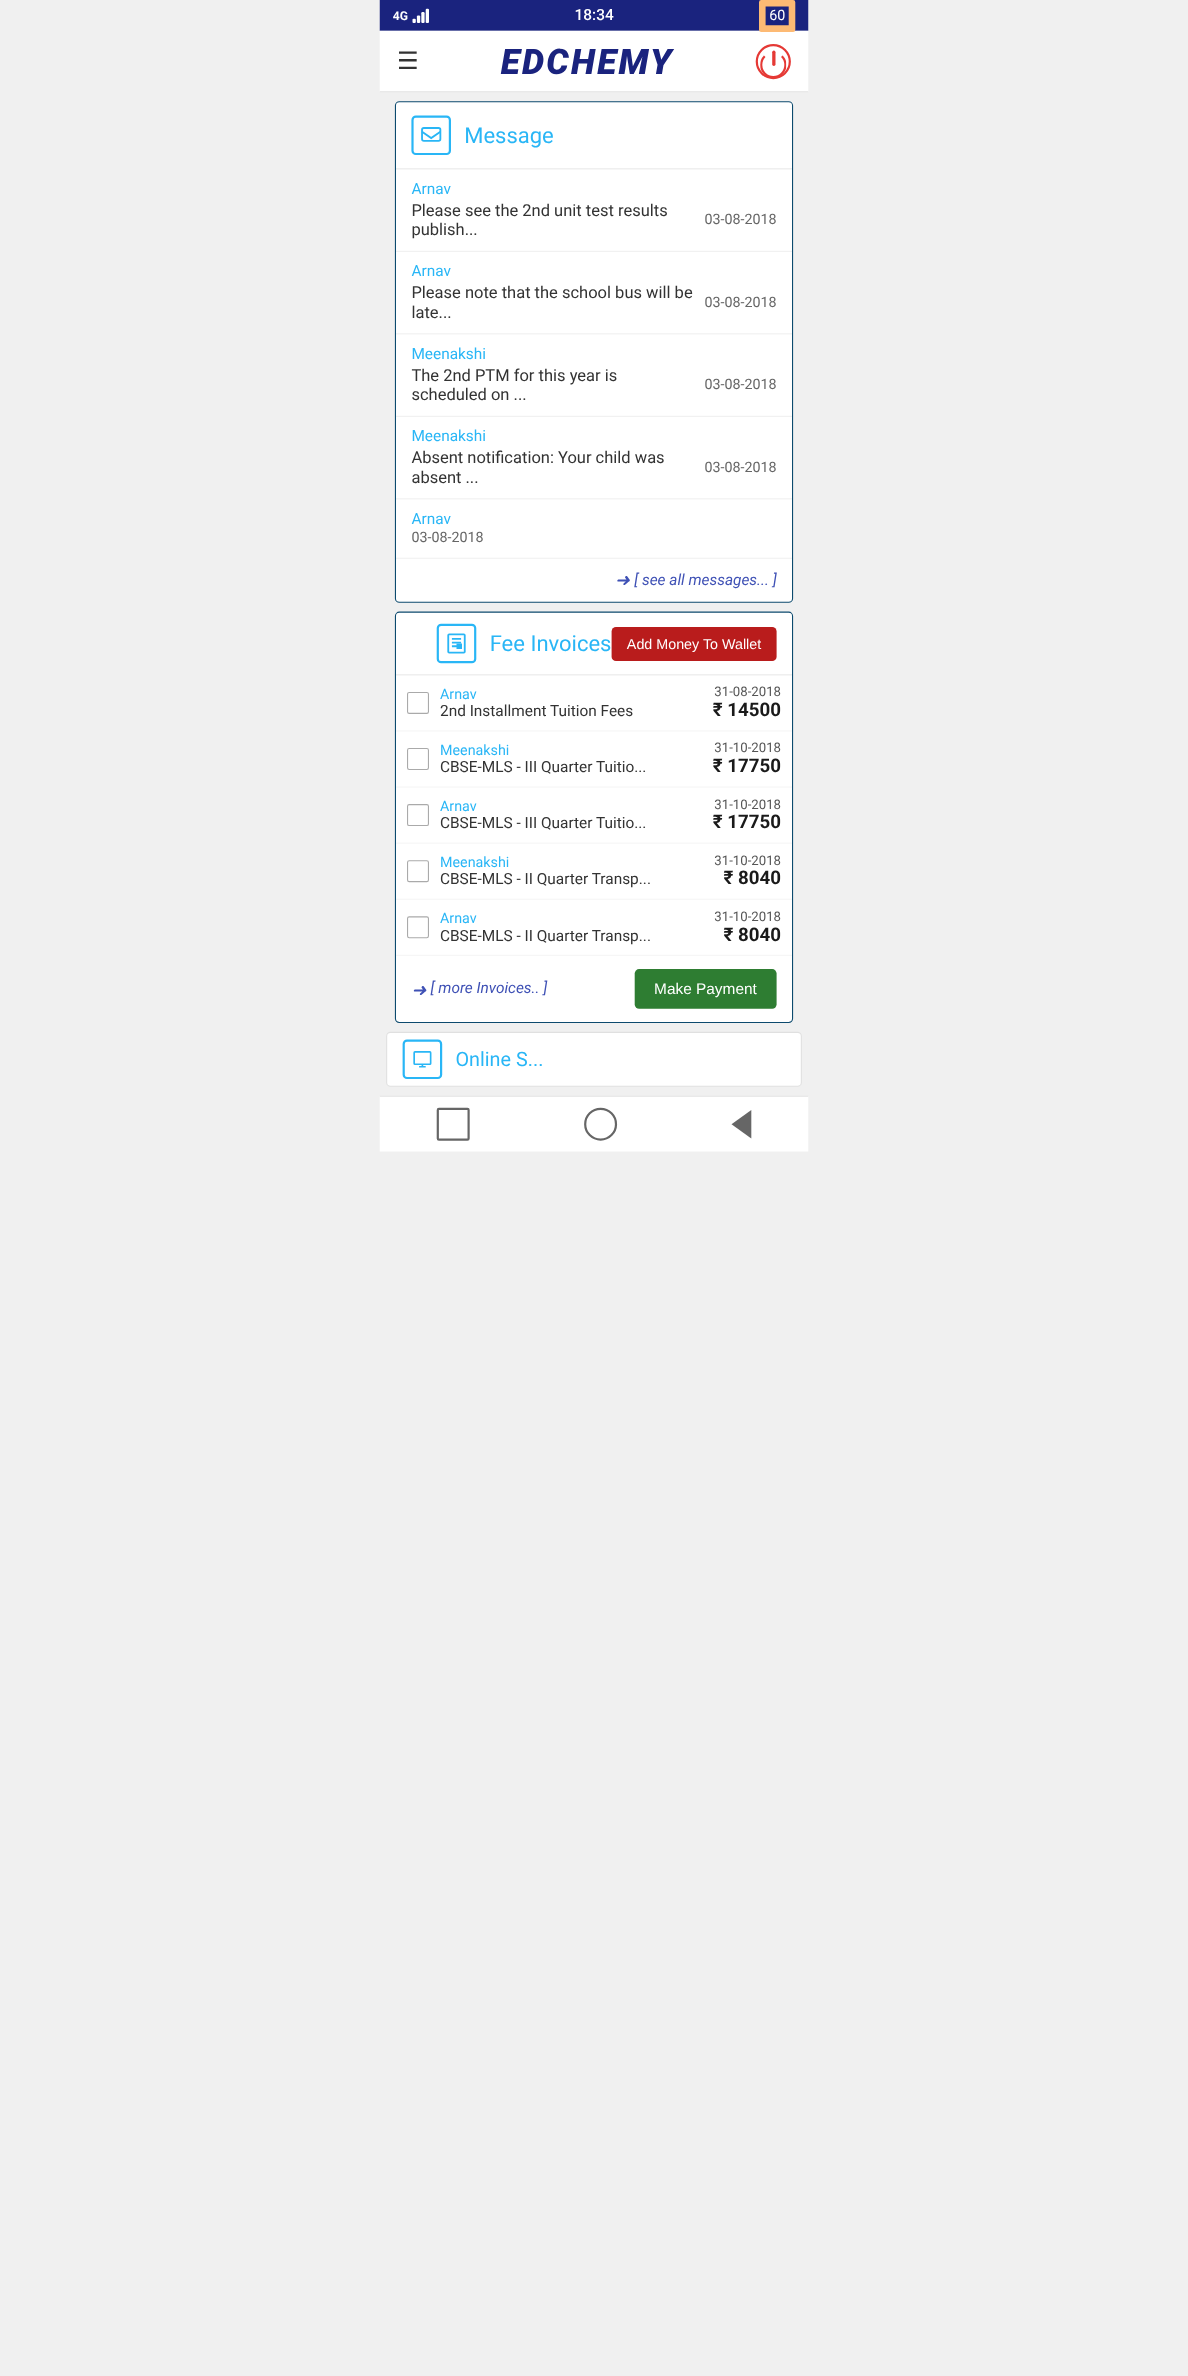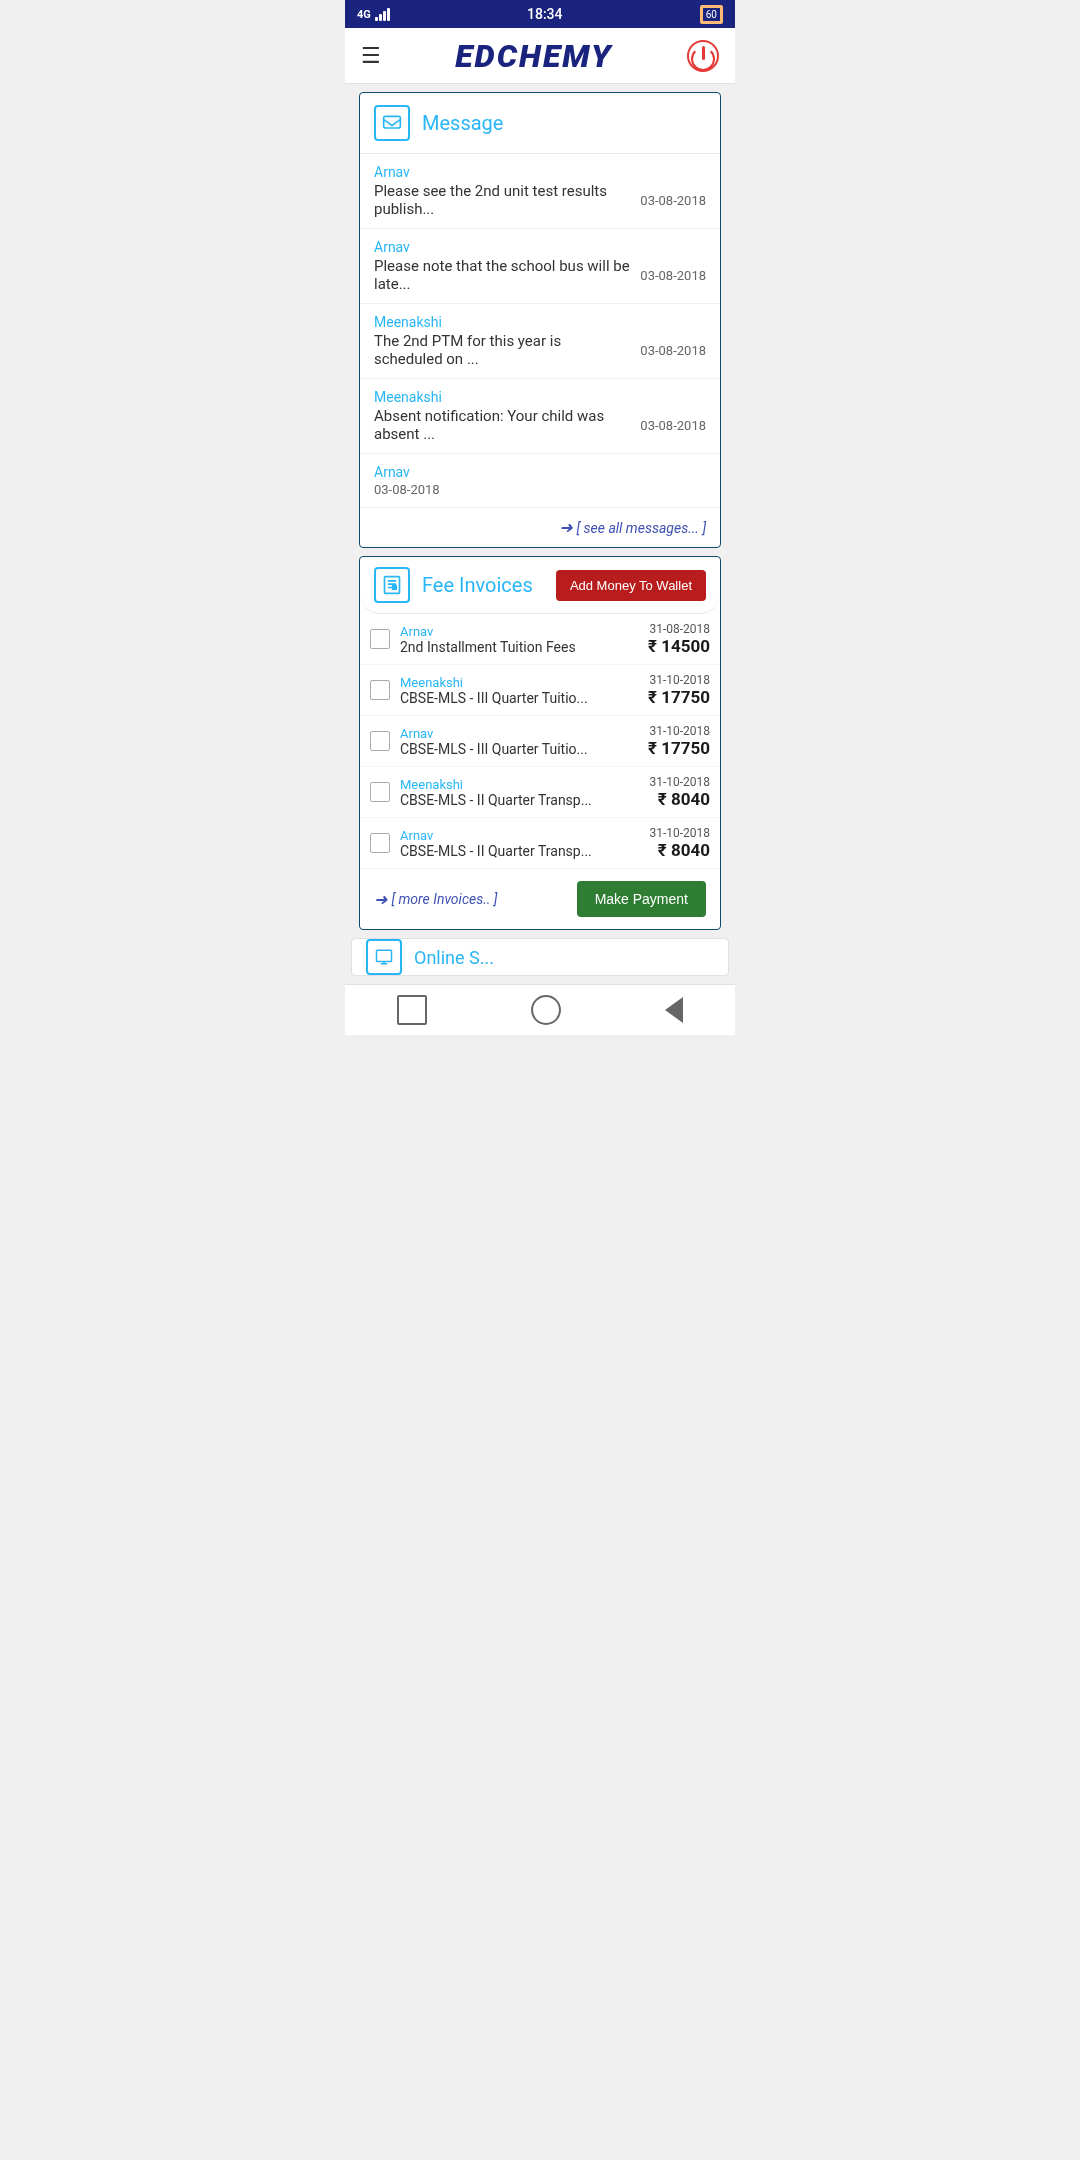--- a/index.html
+++ b/index.html
@@ -21,24 +21,24 @@
       justify-content: space-between;
       align-items: center;
       padding: 4px 12px;
       font-size: 12px;
       height: 28px;
     }
     .status-left { display: flex; align-items: center; gap: 4px; }
     .status-center { font-size: 14px; font-weight: 500; }
     .status-right { display: flex; align-items: center; gap: 4px; }
     .battery-box {
-      border: 3px solid #fdba74;
+      border: 6px solid #fdba74;
       border-radius: 2px;
       padding: 1px 3px;
-      font-size: 10px;
+      font-size: 13px;
     }
 
     
     .app-bar {
       background: white;
       display: flex;
       align-items: center;
       justify-content: space-between;
       padding: 8px 16px;
       border-bottom: 1px solid #e0e0e0;
@@ -161,24 +161,23 @@
       display: inline-flex;
       align-items: center;
       gap: 4px;
     }
     .arrow-right { color: #3f51b5; font-size: 16px; }
 
     
     .fee-section-header {
       display: flex;
       align-items: center;
-      justify-content: space-between;
+      justify-content: flex-end;
       padding: 10px 14px;
       border-bottom: 1px solid #e8e8e8;
-      border-radius: 20px;
     }
     .fee-header-left {
       display: flex;
       align-items: center;
       gap: 12px;
     }
     .add-wallet-btn {
       background: #b91c1c;
       color: white;
       border: none;
@@ -250,21 +249,21 @@
       font-weight: 500;
       cursor: pointer;
     }
 
     
     .partial-card {
       background: white;
       margin: 8px 6px;
       border-radius: 4px;
       border: 1px solid #e0e0e0;
-      height: 38px;
+      height: 50px;
       display: flex;
       align-items: center;
       padding: 0 14px;
       overflow: hidden;
     }
     .partial-section-icon {
       width: 36px;
       height: 36px;
       border: 2px solid #29b6f6;
       border-radius: 4px;

